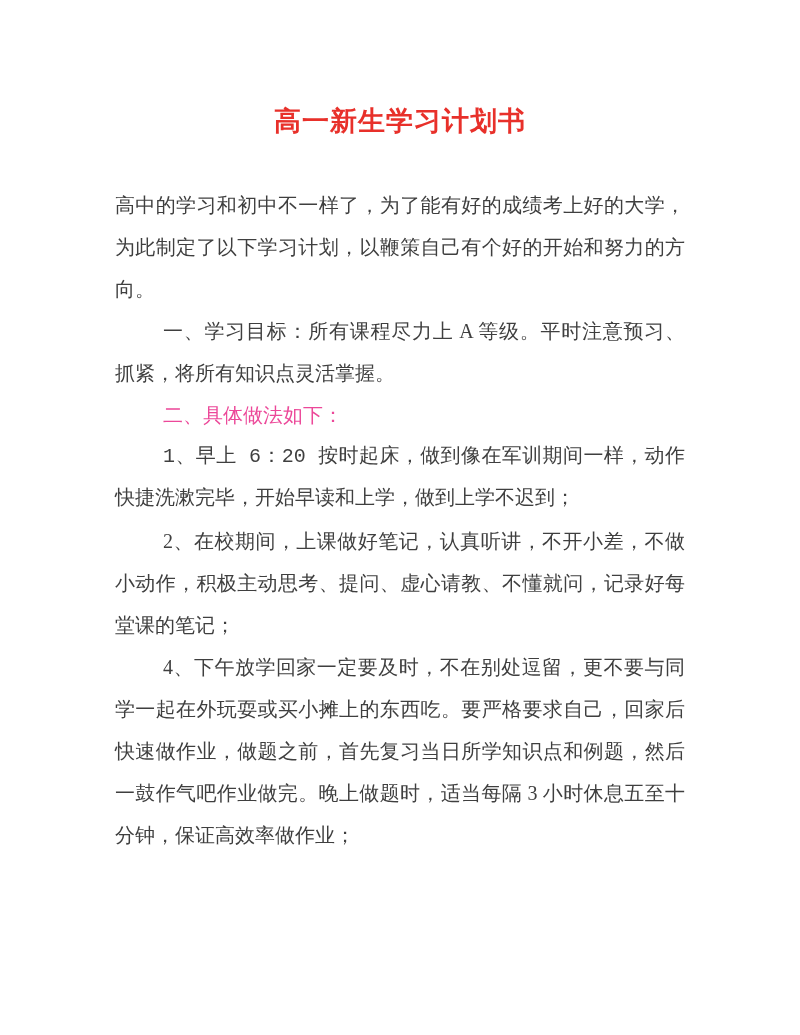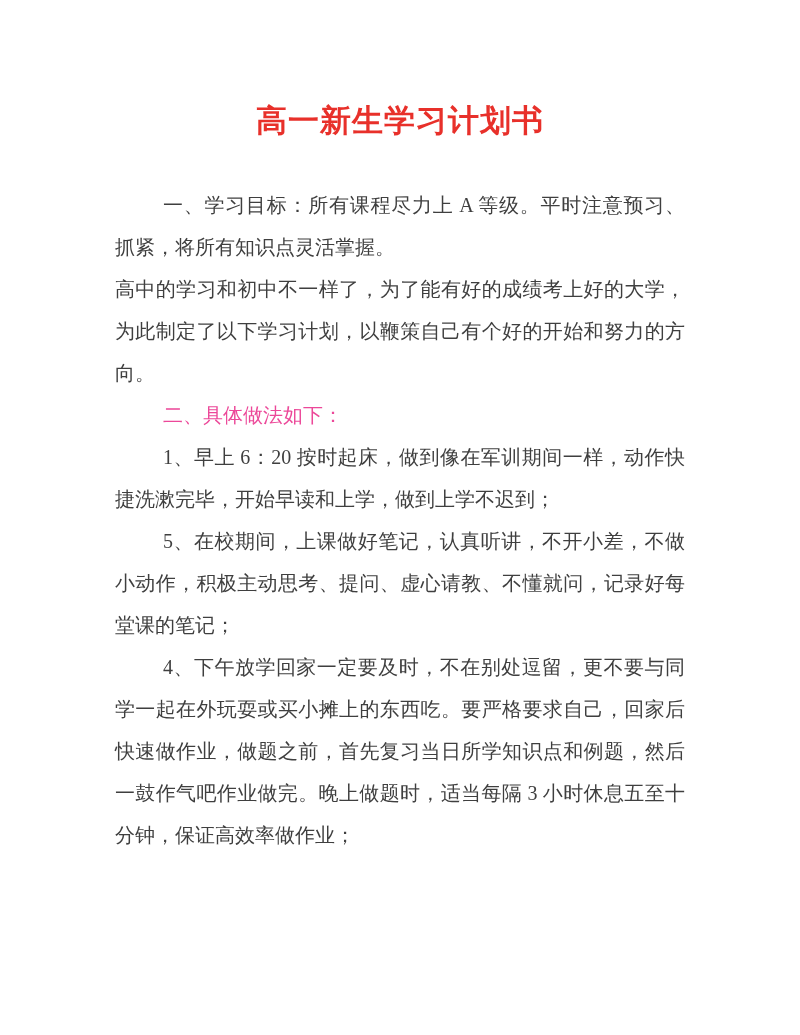--- a/index.html
+++ b/index.html
@@ -16,21 +16,21 @@
   .page {
     box-sizing: border-box;
     width: 800px;
     height: 1035px;
     padding: 100px 115px 40px 115px;
     background: #ffffff;
   }
   .doc-title {
     margin: 0 0 42px 0;
     text-align: center;
-    font-size: 31px;
+    font-size: 27px;
     line-height: 42px;
     font-weight: 700;
     color: #e8302a;
     letter-spacing: 1px;
   }
   .doc-body {
     width: 570px;
   }
   .para {
     margin: 0;
@@ -43,20 +43,20 @@
   .para.indent {
     text-indent: 48px;
   }
 </style>
 </head>
 <body style="background: rgb(255, 255, 255);">
 
 <div class="page">
   <h1 class="doc-title" style="color: rgb(232, 48, 42);">高一新生学习计划书</h1>
   <div class="doc-body">
+      <p class="para" style="color: rgb(63, 63, 63);">高中的学习和初中不一样了，为了能有好的成绩考上好的大学，为此制定了以下学习计划，以鞭策自己有个好的开始和努力的方向。</p>
       <p class="para indent" style="color: rgb(63, 63, 63);">一、学习目标：所有课程尽力上 A 等级。平时注意预习、抓紧，将所有知识点灵活掌握。</p>
-      <p class="para" style="color: rgb(63, 63, 63);">高中的学习和初中不一样了，为了能有好的成绩考上好的大学，为此制定了以下学习计划，以鞭策自己有个好的开始和努力的方向。</p>
       <p class="para indent" style="color: #ec4899;">二、具体做法如下：</p>
-      <p class="para indent" style="color: rgb(63, 63, 63);">1、早上 6：20 按时起床，做到像在军训期间一样，动作快捷洗漱完毕，开始早读和上学，做到上学不迟到；</p>
-      <p class="para indent" style="color: rgb(63, 63, 63);">5、在校期间，上课做好笔记，认真听讲，不开小差，不做小动作，积极主动思考、提问、虚心请教、不懂就问，记录好每堂课的笔记；</p>
+      <p class="para indent" style="color: rgb(63, 63, 63); font-family: Liberation Mono, monospace;">1、早上 6：20 按时起床，做到像在军训期间一样，动作快捷洗漱完毕，开始早读和上学，做到上学不迟到；</p>
+      <p class="para indent" style="color: rgb(63, 63, 63);">2、在校期间，上课做好笔记，认真听讲，不开小差，不做小动作，积极主动思考、提问、虚心请教、不懂就问，记录好每堂课的笔记；</p>
       <p class="para indent" style="color: rgb(63, 63, 63);">4、下午放学回家一定要及时，不在别处逗留，更不要与同学一起在外玩耍或买小摊上的东西吃。要严格要求自己，回家后快速做作业，做题之前，首先复习当日所学知识点和例题，然后一鼓作气吧作业做完。晚上做题时，适当每隔 3 小时休息五至十分钟，保证高效率做作业；</p>
     </div>
 </div>
 
 </body></html>

